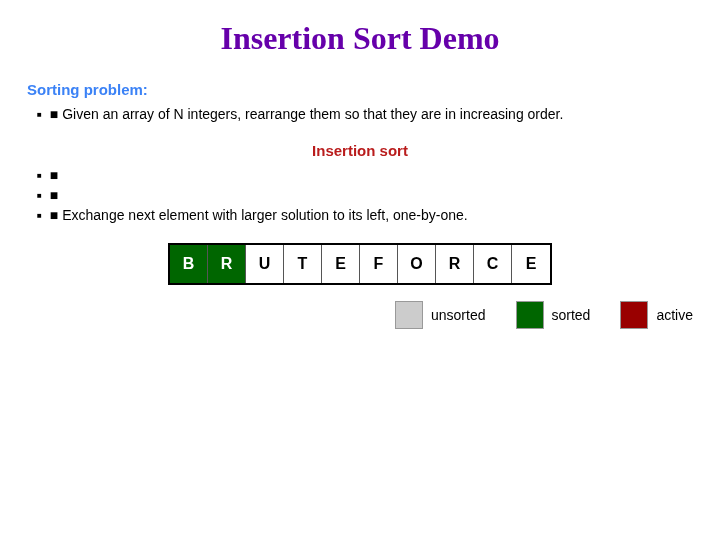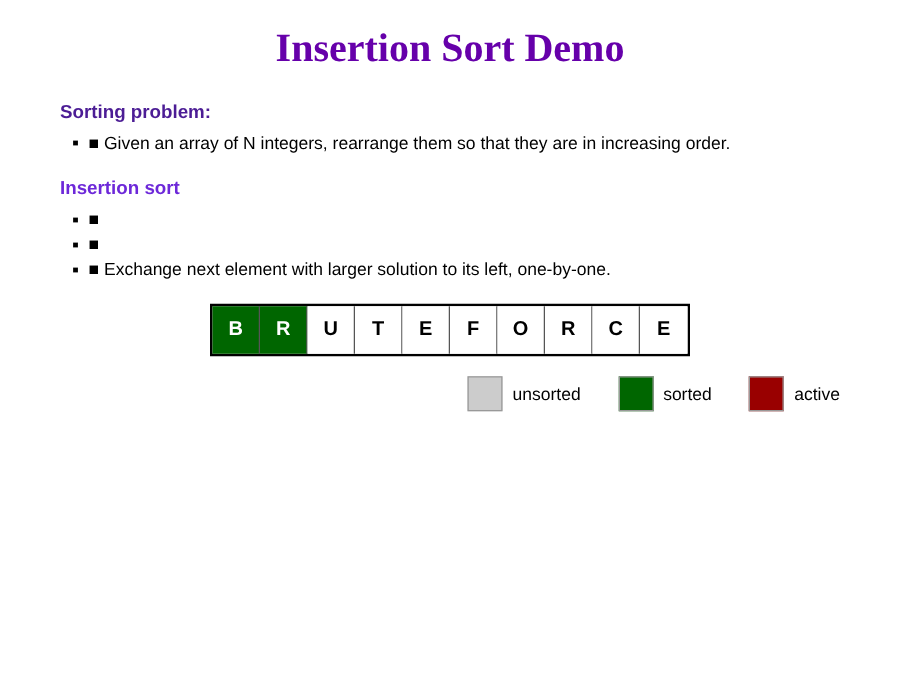--- a/index.html
+++ b/index.html
@@ -12,36 +12,36 @@
       width: 720px;
       height: 540px;
       background: #ffffff;
       font-family: Arial, sans-serif;
       overflow: hidden;
     }
 
     .page {
       width: 720px;
       height: 396px;
-      padding: 20px 48px;
+      padding: 20px 27px;
     }
 
     .title {
       text-align: center;
       font-size: 32px;
       font-weight: bold;
       color: #6600aa;
       margin-bottom: 24px;
       font-family: Georgia, serif;
     }
 
     .section-title {
       font-size: 15px;
       font-weight: bold;
-      color: #4c1d95;
+      color: #3b82f6;
       margin-bottom: 8px;
     }
 
     .bullet-list {
       list-style: none;
       margin-bottom: 20px;
       padding-left: 10px;
     }
 
     .bullet-list li {
@@ -54,21 +54,22 @@
 
     .bullet-list li::before {
       content: "■";
       font-size: 8px;
       margin-right: 8px;
       margin-top: 4px;
       flex-shrink: 0;
     }
 
     .section-insertion .section-title {
-      color: #6d28d9;
+      color: #b91c1c;
+      text-align: center;
     }
 
     .array-container {
       display: flex;
       justify-content: center;
       margin: 20px 0 16px 0;
     }
 
     .array-cells {
       display: flex;

